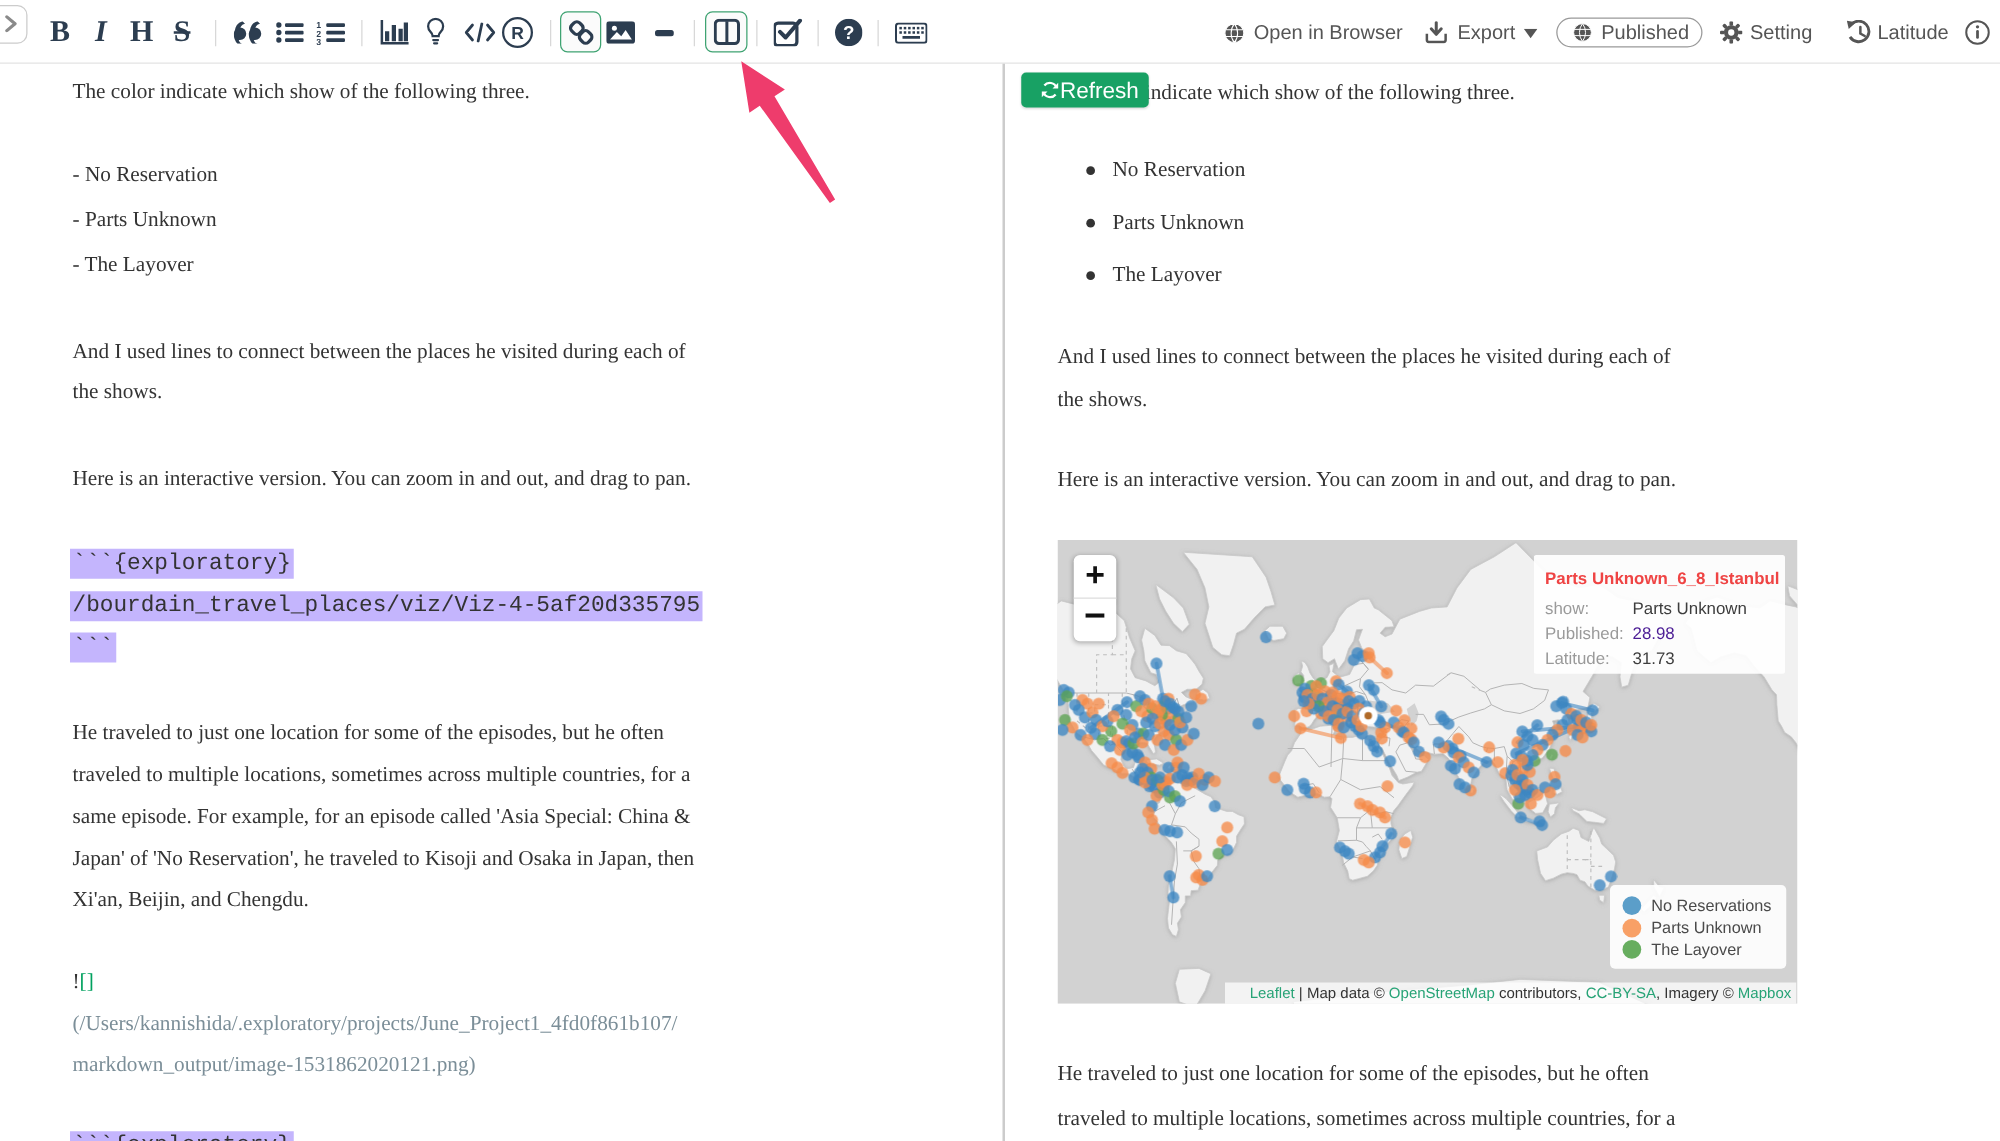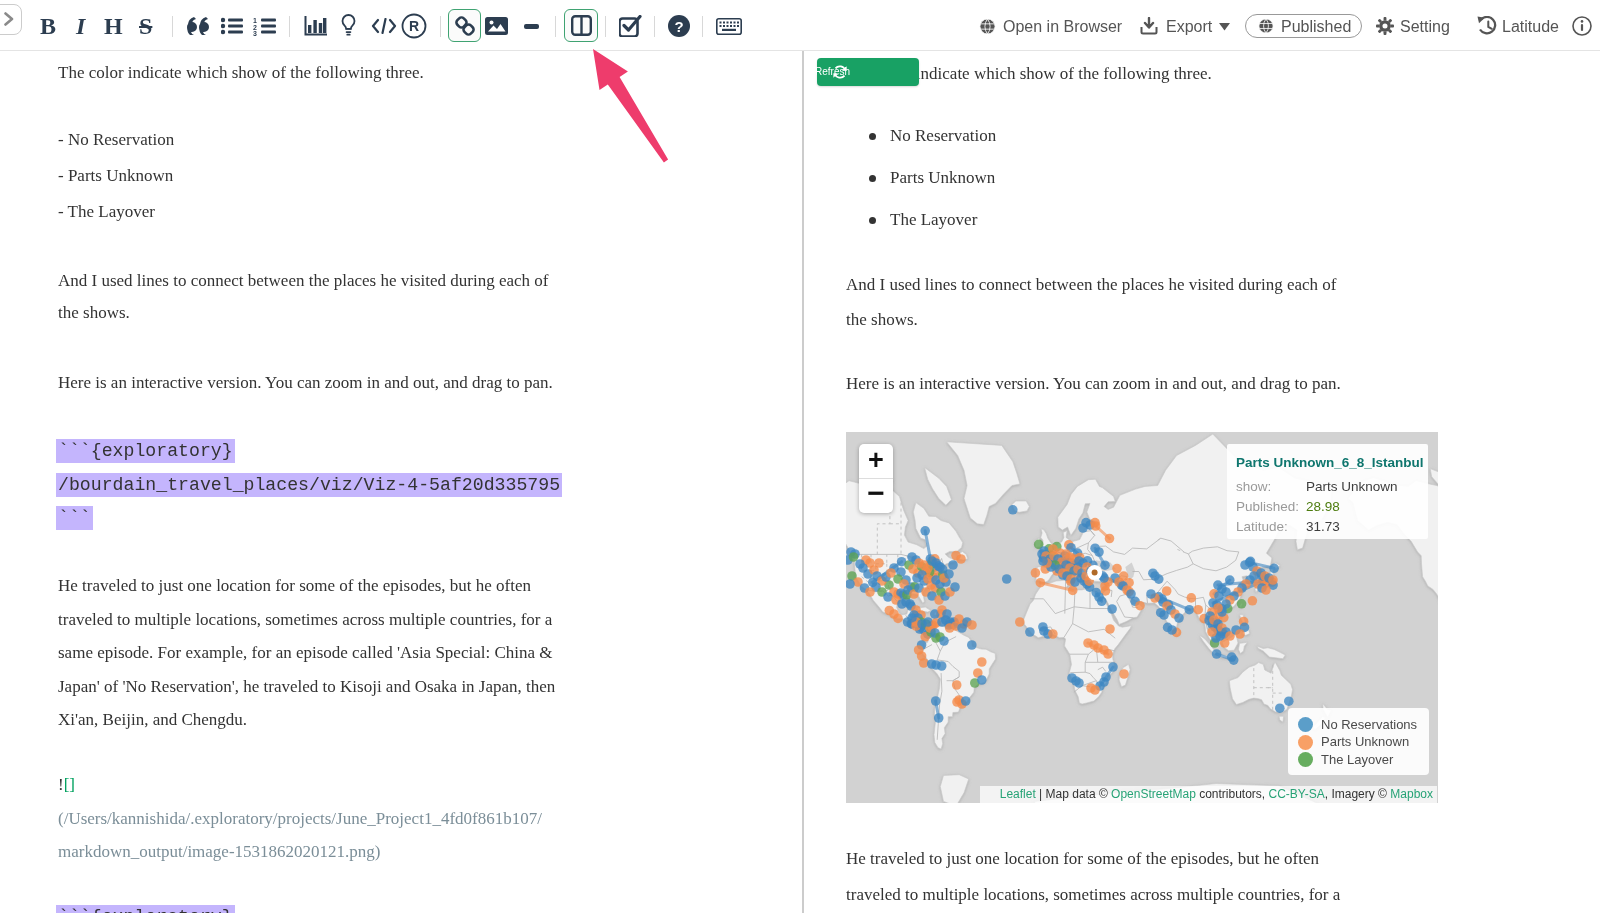--- a/index.html
+++ b/index.html
@@ -200,21 +200,21 @@
 <div class="ser" style="left:846px;top:880.1px">traveled to multiple locations, sometimes across multiple countries, for a</div>
 <div class="abs" style="left:869px;top:132.8px;width:7px;height:7px;border-radius:50%;background:#333"></div>
 <div class="abs" style="left:869px;top:174.8px;width:7px;height:7px;border-radius:50%;background:#333"></div>
 <div class="abs" style="left:869px;top:217.3px;width:7px;height:7px;border-radius:50%;background:#333"></div>
 <div class="abs" style="left:817px;top:58px;width:102px;height:28px;background:#18a164;border-radius:4px;box-shadow:0 1px 2px rgba(0,0,0,0.15)"></div>
 <svg class="abs" style="left:833px;top:65px" width="14" height="14" viewBox="0 0 14 14">
 <path d="M12.2 5.2 A5.6 5.6 0 0 0 2.5 3.4 M1.8 8.8 A5.6 5.6 0 0 0 11.5 10.6" fill="none" stroke="#fff" stroke-width="1.8"></path>
 <path d="M13.6 1.2 V5.8 H9 Z" fill="#fff"></path>
     <path d="M0.4 12.8 V8.2 H5 Z" fill="#fff"></path>
   </svg>
-<div class="abs" style="left:815px;top:64px;color:#fff;font-size:10px;line-height:16px">Refresh</div>
+<div class="abs" style="left:848px;top:64px;color:#fff;font-size:18px;line-height:16px">Refresh</div>
 <svg class="abs" style="left:845.5px;top:432px" width="592" height="371" viewBox="0 0 592 371">
 <defs>
       <filter id="coast" x="-5%" y="-5%" width="110%" height="110%">
         <feDropShadow dx="0" dy="0.8" stdDeviation="1.6" flood-color="#8e8e8e" flood-opacity="0.55"></feDropShadow>
       </filter>
     </defs>
 <rect width="592" height="371" fill="#d2d2d2"></rect>
 <g filter="url(#coast)">
       <g fill="#f1f1f1" stroke="#c8c8c8" stroke-width="0.6">
 <path d="M-60.0,70.6 L-55.3,88.6 L-44.3,98.1 L-36.4,93.4 L-25.4,90.2 L-15.9,92.5 L-9.6,101.0 L-1.7,109.5 L4.6,119.9 L8.2,123.8 L8.5,131.8 L9.6,144.7 L12.4,149.2 L14.8,153.9 L20.0,157.4 L23.8,162.2 L27.4,168.6 L31.3,173.0 L36.9,179.9 L40.8,181.6 L45.5,183.6 L51.8,186.7 L56.5,186.7 L61.3,189.6 L66.0,191.6 L69.9,194.9 L73.1,198.6 L77.8,199.8 L81.0,197.8 L77.0,197.3 L75.4,190.0 L73.1,188.3 L69.1,187.0 L65.2,187.0 L66.8,177.7 L62.1,177.7 L60.8,182.1 L55.8,183.0 L53.4,181.3 L50.7,175.6 L51.3,169.5 L54.2,164.4 L61.3,163.7 L63.6,163.7 L66.0,161.7 L71.5,162.4 L73.9,166.3 L76.7,170.9 L78.4,169.8 L77.8,165.9 L76.5,160.4 L80.2,155.6 L85.2,152.3 L85.7,147.8 L88.0,143.7 L91.2,140.5 L94.3,139.3 L93.1,136.2 L97.5,133.4 L100.6,131.8 L104.6,130.6 L108.8,130.0 L107.7,127.6 L102.5,125.3 L99.1,121.9 L103.8,119.4 L110.9,119.4 L115.6,115.4 L116.7,110.6 L113.2,105.1 L110.1,99.6 L107.7,96.5 L103.0,90.9 L95.1,88.6 L89.6,84.5 L82.8,84.2 L77.8,76.3 L69.9,70.6 L67.3,80.0 L69.1,88.6 L69.9,96.5 L74.7,106.2 L79.1,107.6 L81.0,114.1 L77.8,116.6 L70.7,112.7 L62.1,110.1 L58.4,103.1 L59.4,95.0 L62.1,88.6 L57.6,78.2 L53.4,64.5 L43.9,55.8 L34.5,58.0 L23.5,53.5 L12.4,51.1 L3.0,48.7 L-4.9,54.4 L-17.5,53.0 L-28.5,49.2 L-39.5,45.7 L-50.6,49.6 L-58.4,58.0 L-64.7,66.6 Z"></path>
@@ -747,25 +747,25 @@
 <circle cx="258" cy="146" r="4.8" fill="#3e87c2"></circle>
 </g>
 <circle cx="248.6" cy="140.6" r="7.5" fill="#fff"></circle>
     <circle cx="248.6" cy="140.6" r="3" fill="#b06a28"></circle>
   </svg>
 <div class="abs" style="left:859px;top:444px;width:34px;height:69px;background:#fff;border-radius:5px;box-shadow:0 1px 4px rgba(0,0,0,0.3)"></div>
 <div class="abs" style="left:859px;top:478px;width:34px;height:1px;background:#ddd"></div>
 <div class="abs" style="left:859px;top:444px;width:34px;height:35px;color:#111;font-size:27px;font-weight:bold;text-align:center;line-height:33px">+</div>
 <div class="abs" style="left:859px;top:477px;width:34px;height:35px;color:#111;font-size:30px;font-weight:bold;text-align:center;line-height:32px">−</div>
 <div class="abs" style="left:1227px;top:444px;width:201px;height:95px;background:rgba(255,255,255,0.92);border-radius:2px"></div>
-<div class="abs" style="left:1236px;top:455px;font-size:13.5px;font-weight:bold;color:#0f766e">Parts Unknown_6_8_Istanbul</div>
+<div class="abs" style="left:1236px;top:455px;font-size:13.5px;font-weight:bold;color:#ef4444">Parts Unknown_6_8_Istanbul</div>
 <div class="abs" style="left:1236px;top:479px;font-size:13.5px;color:#9a9a9a">show:</div>
 <div class="abs" style="left:1306px;top:479px;font-size:13.5px;color:#3d3d3d">Parts Unknown</div>
 <div class="abs" style="left:1236px;top:498.5px;font-size:13.5px;color:#9a9a9a">Published:</div>
-<div class="abs" style="left:1306px;top:498.5px;font-size:13.5px;color:#4d7c0f">28.98</div>
+<div class="abs" style="left:1306px;top:498.5px;font-size:13.5px;color:#4c1d95">28.98</div>
 <div class="abs" style="left:1236px;top:518.5px;font-size:13.5px;color:#9a9a9a">Latitude:</div>
 <div class="abs" style="left:1306px;top:518.5px;font-size:13.5px;color:#3d3d3d">31.73</div>
 <div class="abs" style="left:1288px;top:708px;width:141px;height:67px;background:rgba(255,255,255,0.9);border-radius:4px"></div>
 <div class="abs" style="left:1297.5px;top:716.9px;width:15px;height:15px;border-radius:50%;background:#5b9ec9"></div>
 <div class="abs" style="left:1321px;top:716.7px;font-size:13px;color:#4a4a4a">No Reservations</div>
 <div class="abs" style="left:1297.5px;top:734.5px;width:15px;height:15px;border-radius:50%;background:#f8a066"></div>
 <div class="abs" style="left:1321px;top:734.3px;font-size:13px;color:#4a4a4a">Parts Unknown</div>
 <div class="abs" style="left:1297.5px;top:752.0px;width:15px;height:15px;border-radius:50%;background:#67ad5f"></div>
 <div class="abs" style="left:1321px;top:751.8px;font-size:13px;color:#4a4a4a">The Layover</div>
 <div class="abs" style="left:980px;top:786px;width:457px;height:17px;background:rgba(255,255,255,0.72);font-size:12px;line-height:17px;color:#333;text-align:right;padding-right:4px"><span style="color:#27a376">Leaflet</span> | Map data © <span style="color:#27a376">OpenStreetMap</span> contributors, <span style="color:#27a376">CC-BY-SA</span>, Imagery © <span style="color:#27a376">Mapbox</span></div>

